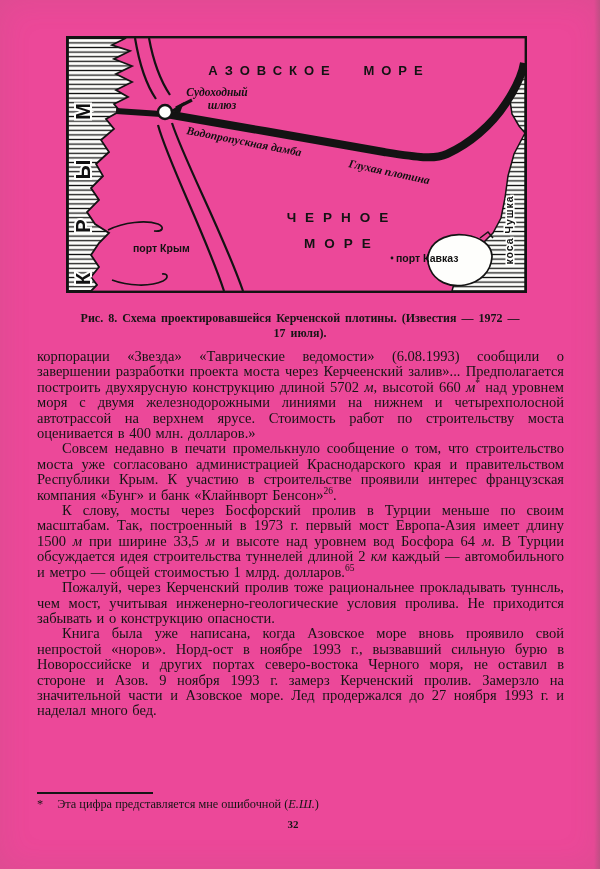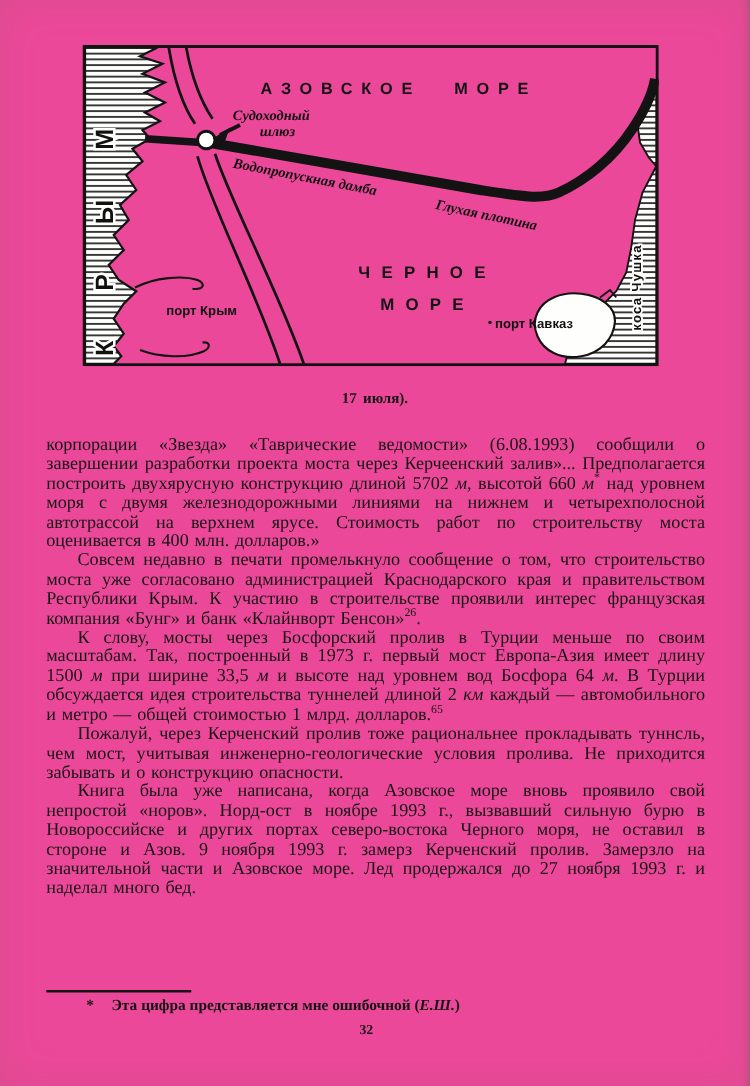--- a/index.html
+++ b/index.html
@@ -50,21 +50,21 @@
   .para.no-indent { text-indent:0; }
   .body-text i, .footnote i { font-style:italic; }
   sup { font-size:9.5px; line-height:0; vertical-align:super; }
   
   .footnote-rule {
     position:absolute; left:37px; top:792px; width:116px;
     border-top:2px solid #151515;
   }
   .footnote {
     position:absolute; left:37px; top:797px; width:527px;
-    font-size:12.3px; font-weight:bold; line-height:15px;margin-left:32px;
+    font-size:12.3px; font-weight:normal; line-height:15px;
   }
   .fn-marker { margin-right:14px; }
   
   .page-number {
     position:absolute; left:0; top:818px; width:586px;
     text-align:center; font-size:11px; font-weight:bold;
   }
 </style>
 </head>
 <body>
@@ -128,20 +128,21 @@
 
     <text class="port-label" x="67" y="216">порт Крым</text>
     <circle cx="326" cy="222" r="1.4" fill="#131313"></circle>
     <text class="port-label" x="330" y="226">порт Кавказ</text>
 
     <text class="vert-big" x="24" y="138" text-anchor="middle" transform="rotate(-90 24 138)">КРЫМ</text>
     <text class="vert-small" x="447" y="194" text-anchor="middle" transform="rotate(-90 447 194)">коса Чушка</text>
   </svg>
 
   <div class="caption">
+    <div>Рис. 8. Схема проектировавшейся Керченской плотины. (Известия — 1972 —</div>
     <div>17 июля).</div>
   </div>
 
   <div class="body-text">
     <p class="para no-indent"><span>корпорации «Звезда» «Таврические ведомости» (6.08.1993) сообщили о завершении разработки проекта моста через Керчеенский залив»... Предполагается построить двухярусную конструкцию длиной 5702 </span><i>м</i><span>, высотой 660 </span><i>м</i><sup>*</sup><span> над уровнем моря с двумя железнодорожными линиями на нижнем и четырехполосной автотрассой на верхнем ярусе. Стоимость работ по строительству моста оценивается в 400 млн. долларов.»</span></p>
     <p class="para"><span>Совсем недавно в печати промелькнуло сообщение о том, что строительство моста уже согласовано администрацией Краснодарского края и правительством Республики Крым. К участию в строительстве проявили интерес французская компания «Бунг» и банк «Клайнворт Бенсон»</span><sup>26</sup><span>.</span></p>
     <p class="para"><span>К слову, мосты через Босфорский пролив в Турции меньше по своим масштабам. Так, построенный в 1973 г. первый мост Европа-Азия имеет длину 1500 </span><i>м</i><span> при ширине 33,5 </span><i>м</i><span> и высоте над уровнем вод Босфора 64 </span><i>м</i><span>. В Турции обсуждается идея строительства туннелей длиной 2 </span><i>км</i><span> каждый — автомобильного и метро — общей стоимостью 1 млрд. долларов.</span><sup>65</sup></p>
     <p class="para"><span>Пожалуй, через Керченский пролив тоже рациональнее прокладывать туннсль, чем мост, учитывая инженерно-геологические условия пролива. Не приходится забывать и о конструкцию опасности.</span></p>
     <p class="para"><span>Книга была уже написана, когда Азовское море вновь проявило свой непростой «норов». Норд-ост в ноябре 1993 г., вызвавший сильную бурю в Новороссийске и других портах северо-востока Черного моря, не оставил в стороне и Азов. 9 ноября 1993 г. замерз Керченский пролив. Замерзло на значительной части и Азовское море. Лед продержался до 27 ноября 1993 г. и наделал много бед.</span></p>
   </div>

